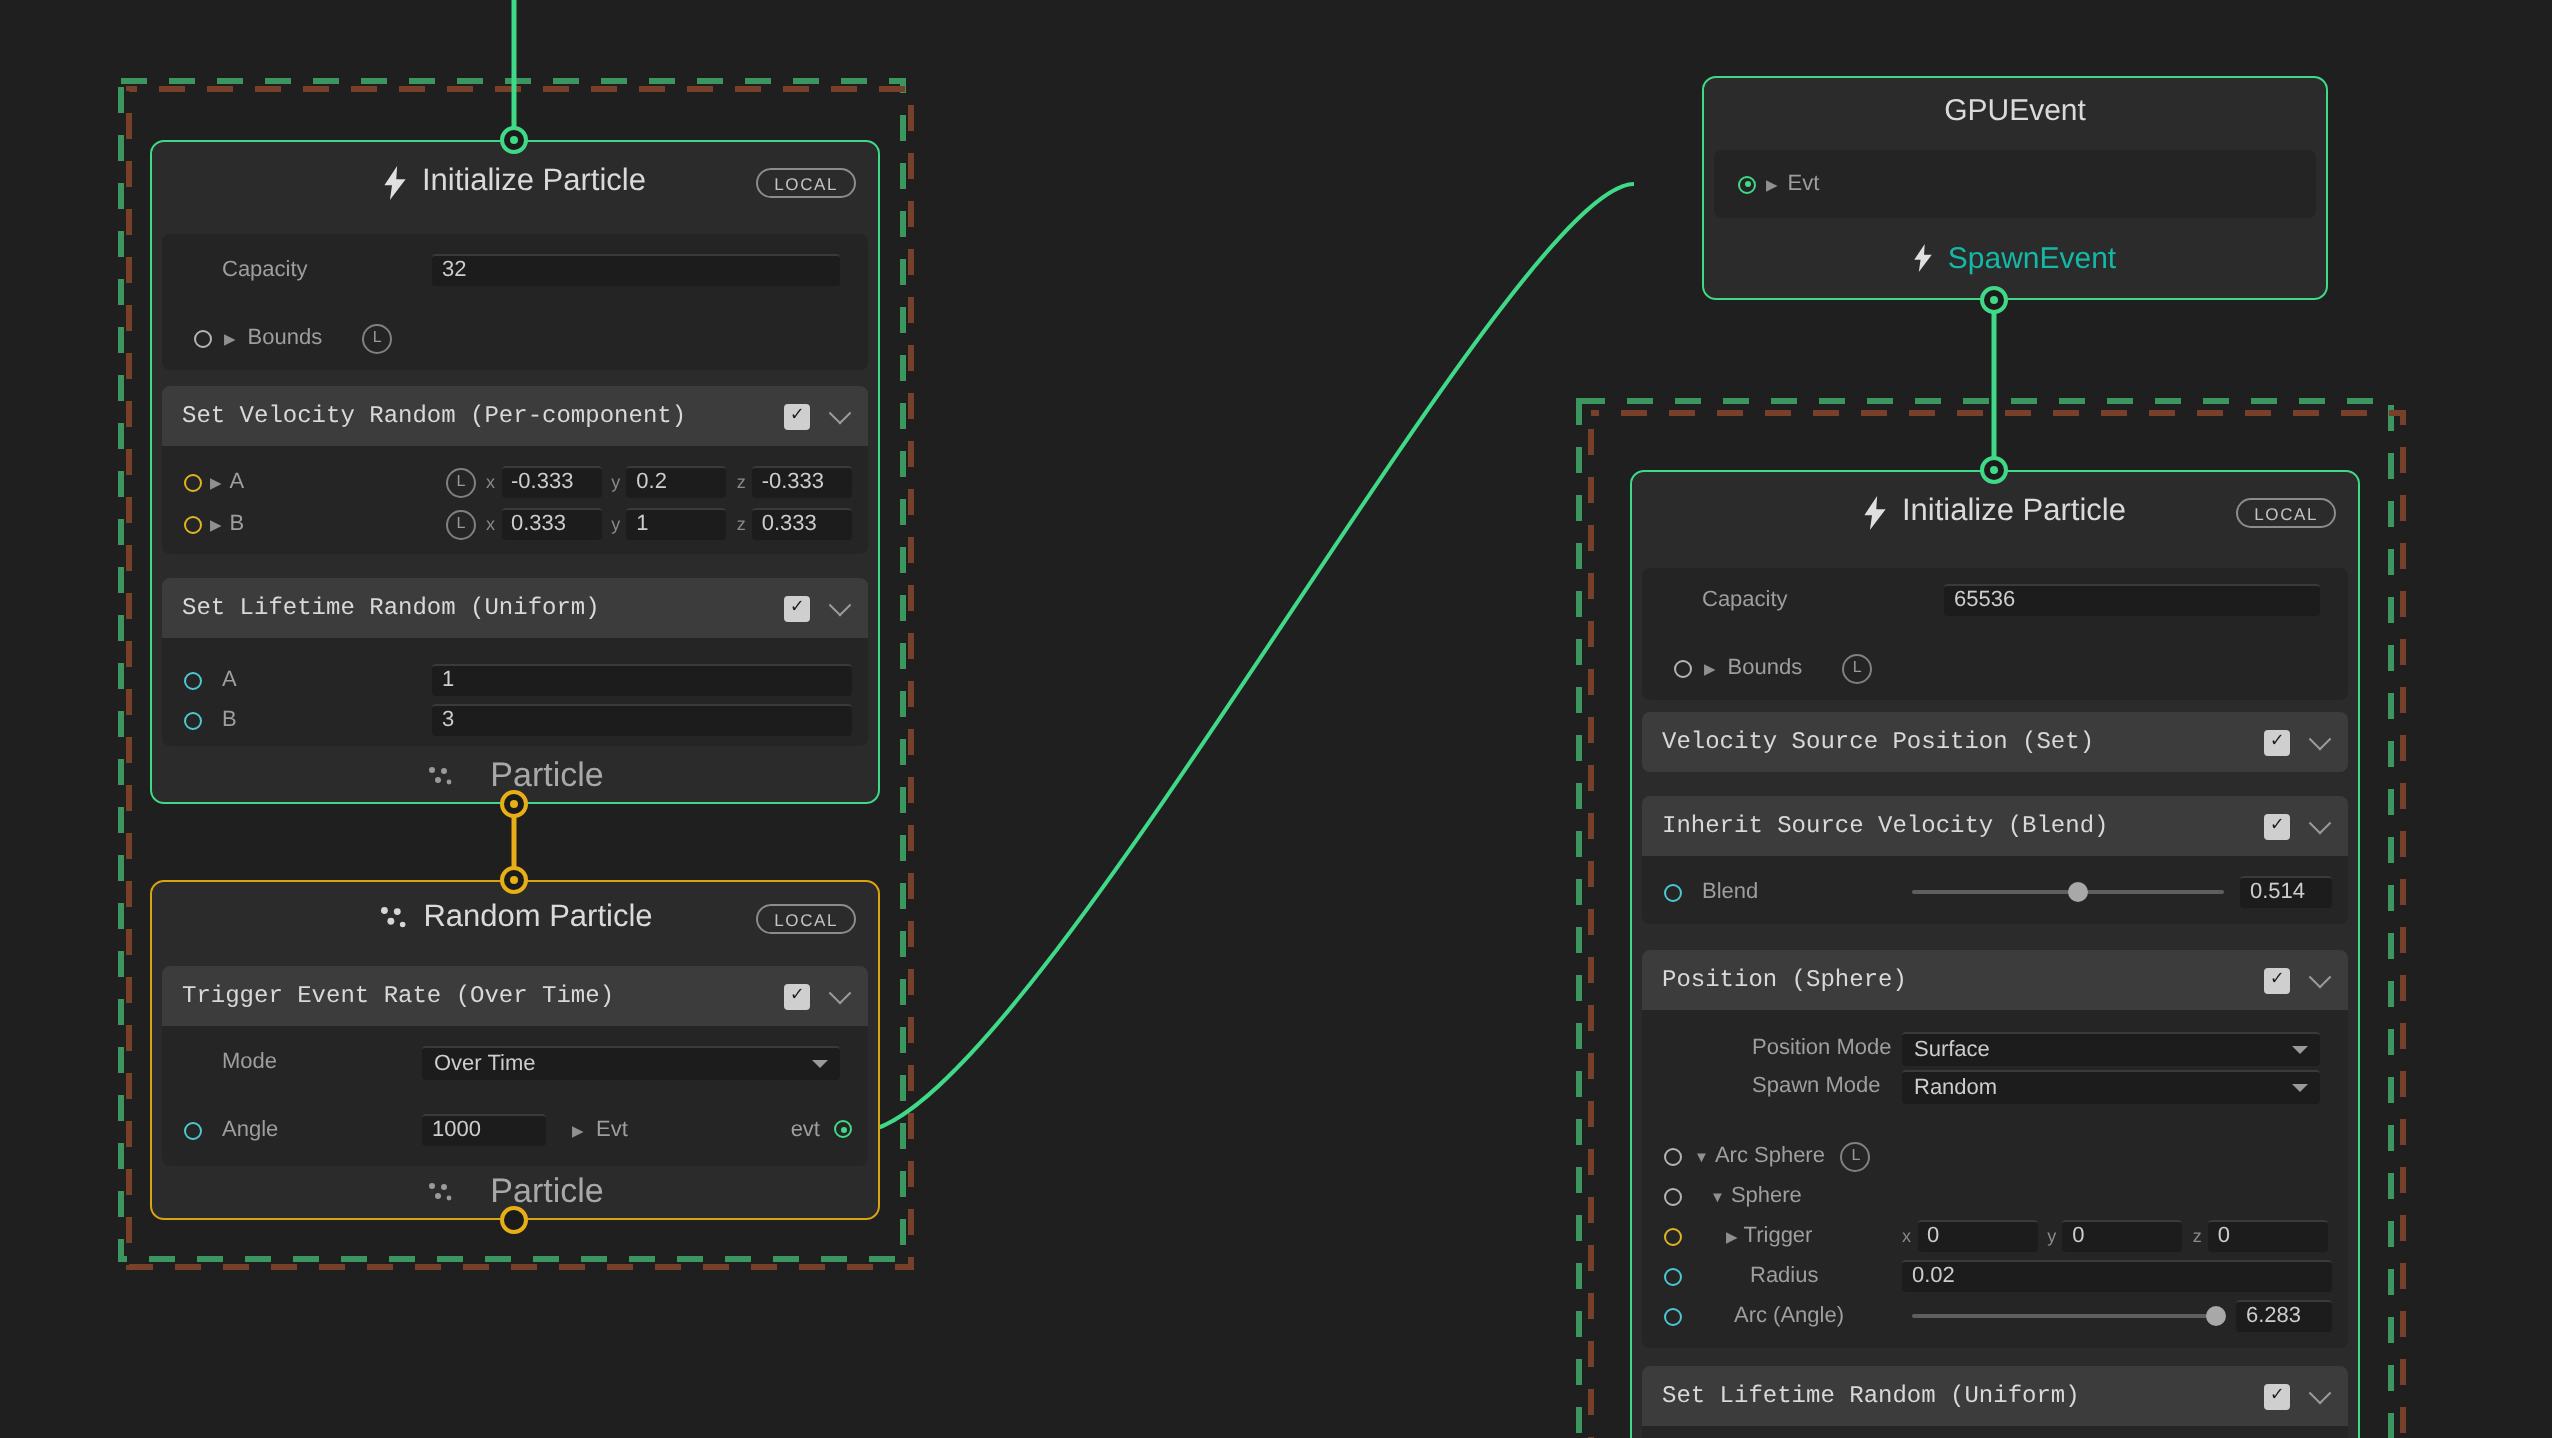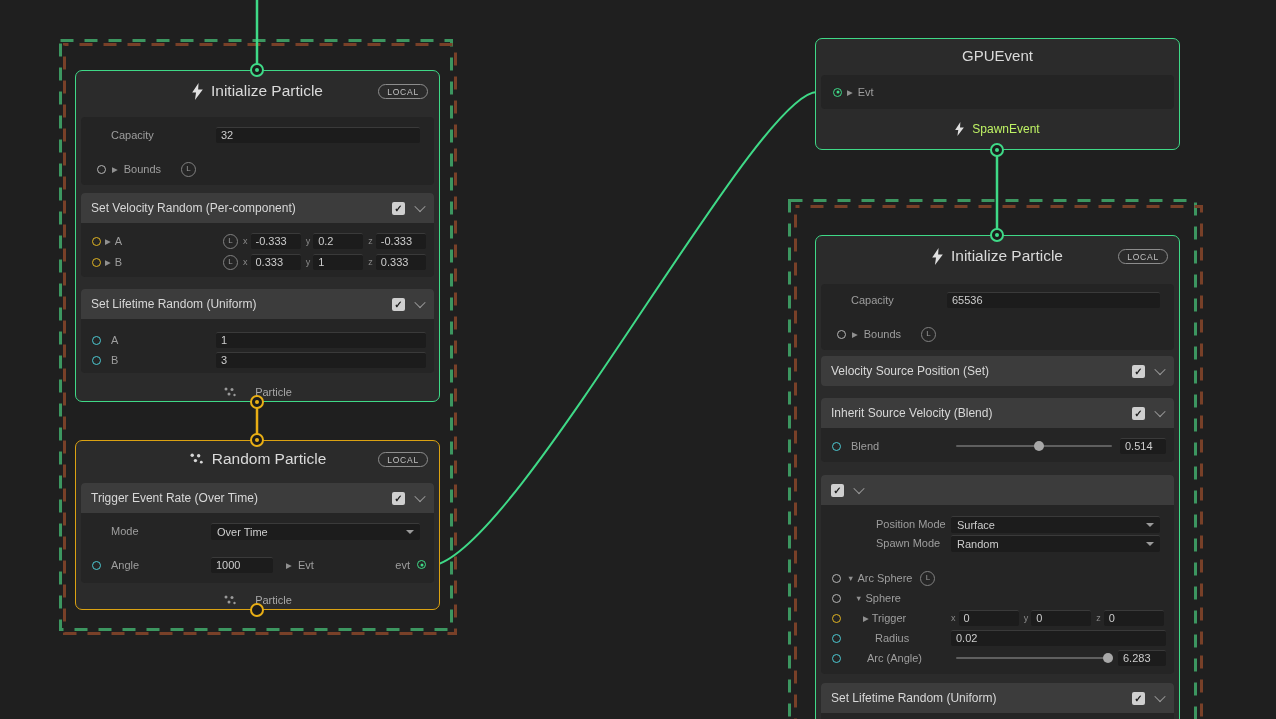--- a/index.html
+++ b/index.html
@@ -21,21 +21,21 @@
   .ntitle{
     position:absolute;left:0;right:0;display:flex;align-items:center;justify-content:center;
     gap:8px;color:#dadada;font-size:15.5px;
   }
   .badge{
     position:absolute;right:11px;border:1px solid #8c8c8c;border-radius:9px;
     padding:1.5px 8px;font-size:8.5px;letter-spacing:.8px;color:#c2c2c2;
   }
   .panel{position:absolute;left:5px;right:5px;background:#242424;border-radius:4px;}
   .blk{position:absolute;left:5px;right:5px;background:#252525;border-radius:4px;overflow:hidden;}
-  .bh{height:30px;background:#3c3c3c;display:flex;align-items:center;padding:0 10px;color:#d8d8d8;font-size:12px;}
+  .bh{height:30px;background:#3c3c3c;display:flex;align-items:center;padding:0 10px;color:#d8d8d8;font-size:12px;font-family:Liberation Mono, monospace;}
   .bh .t{flex:1;white-space:nowrap;}
   .chk{width:13px;height:13px;background:#cfcfcf;border-radius:2px;color:#1b1b1b;
        font-size:10px;line-height:13px;text-align:center;font-weight:bold;flex:none;}
   .chk::after{content:"\2713";}
   .chev{width:7px;height:7px;border-right:1.5px solid #9a9a9a;border-bottom:1.5px solid #9a9a9a;
         transform:rotate(45deg) translate(-1px,-1px);margin-left:11px;flex:none;}
   .prow{position:absolute;left:0;right:0;height:20px;display:flex;align-items:center;
         color:#9e9e9e;font-size:11px;white-space:nowrap;}
   .lbl{color:#9e9e9e;}
   .fld{position:absolute;top:2px;height:16px;line-height:15px;background:#1c1c1c;
@@ -54,21 +54,21 @@
   .pp{width:9px;height:9px;border-radius:50%;border:1.5px solid #b5b5b5;box-sizing:border-box;flex:none;}
   .ppy{border-color:#e0b422;} .ppc{border-color:#4cc8d2;} .ppg{border-color:#b5b5b5;}
   .eport{width:9px;height:9px;border-radius:50%;border:1.5px solid #3fd987;box-sizing:border-box;
          position:relative;flex:none;}
   .eport::after{content:"";position:absolute;left:50%;top:50%;transform:translate(-50%,-50%);
                 width:3px;height:3px;border-radius:50%;background:#3fd987;}
   .lic{width:13px;height:13px;border-radius:50%;border:1px solid #808080;color:#9a9a9a;
        font-size:8px;line-height:12px;text-align:center;flex:none;}
   .tri{font-size:7.5px;color:#909090;flex:none;}
   .cfooter{position:absolute;left:0;right:0;bottom:3px;display:flex;align-items:center;
-           justify-content:center;gap:18px;color:#a8a8a8;font-size:11px;}
+           justify-content:center;gap:18px;color:#a8a8a8;font-size:17px;}
   .flowport{position:absolute;width:14px;height:14px;border-radius:50%;border:2px solid #3fd987;
             background:#1b1b1b;box-sizing:border-box;z-index:5;}
   .flowport::after{content:"";position:absolute;left:50%;top:50%;transform:translate(-50%,-50%);
                    width:4px;height:4px;border-radius:50%;background:#3fd987;}
   .flowport.yellow{border-color:#e8ae15;}
   .flowport.yellow::after{background:#e8ae15;}
   .flowport.hollow::after{display:none;}
 </style>
 </head>
 <body>
@@ -230,52 +230,52 @@
           <circle cx="3" cy="2" r="1.5"></circle>
           <circle cx="9" cy="2.5" r="1.5"></circle>
           <circle cx="6" cy="7" r="1.5"></circle>
           <circle cx="11.5" cy="8" r="1.2"></circle>
         </g>
       </svg>
     <span>Particle</span>
   </div>
 </div>
 
-<div class="node" style="left:815px;top:38px;width:365px;height:112px">
+<div class="node" style="left:851px;top:38px;width:313px;height:112px">
   <div class="ntitle" style="top:0;height:32px;font-size:15px">
     <span>GPUEvent</span>
   </div>
   <div class="panel" style="top:36px;height:34px">
     <div class="prow" style="top:7px">
       <span class="eport" style="margin-left:12px"></span>
       <span class="tri" style="margin-left:5px">▶</span>
       <span class="lbl" style="margin-left:5px">Evt</span>
     </div>
   </div>
-  <div class="ntitle" style="top:78px;height:24px;font-size:12px;color:#bef264">
+  <div class="ntitle" style="top:78px;height:24px;font-size:15px;color:#14b8a6">
     <svg width="9" height="14" viewBox="0 0 10 16">
         <path d="M6 0 L0 9 H3.6 L2.6 16 L10 6.2 H5.6 Z" fill="#e0e0e0"></path>
       </svg>
     <span>SpawnEvent</span>
   </div>
 </div>
 
 <div class="node" style="left:815px;top:235px;width:365px;height:520px">
   <div class="ntitle" style="top:0;height:40px">
     <svg width="11" height="17" viewBox="0 0 10 16">
         <path d="M6 0 L0 9 H3.6 L2.6 16 L10 6.2 H5.6 Z" fill="#e0e0e0"></path>
       </svg>
     <span>Initialize Particle</span>
   </div>
   <span class="badge" style="top:13px">LOCAL</span>
 
   <div class="panel" style="top:48px;height:66px">
     <div class="prow" style="top:6px">
       <span class="lbl" style="margin-left:30px">Capacity</span>
-      <div class="fld" style="left:126px;right:14px">65536</div>
+      <div class="fld" style="left:151px;right:14px">65536</div>
     </div>
     <div class="prow" style="top:40px">
       <span class="pp ppg" style="margin-left:16px"></span>
       <span class="tri" style="margin-left:6px">▶</span>
       <span class="lbl" style="margin-left:6px">Bounds</span>
       <span class="lic" style="margin-left:20px">L</span>
     </div>
   </div>
 
   <div class="blk" style="top:120px;height:30px">
@@ -297,20 +297,21 @@
       <span class="lbl" style="margin-left:10px">Blend</span>
       <div class="slid" style="left:135px;right:62px">
         <span class="sthumb" style="left:50%"></span>
       </div>
       <div class="fld" style="right:8px;width:46px">0.514</div>
     </div>
   </div>
 
   <div class="blk" style="top:239px;height:199px">
     <div class="bh">
+      <span class="t">Position (Sphere)</span>
       <span class="chk"></span>
       <span class="chev"></span>
     </div>
     <div class="prow" style="top:39px;height:19px">
       <span class="lbl" style="margin-left:55px">Position Mode</span>
       <div class="dd" style="left:130px;right:14px">
         <span>Surface</span>
         <span class="caret"></span>
       </div>
     </div>

